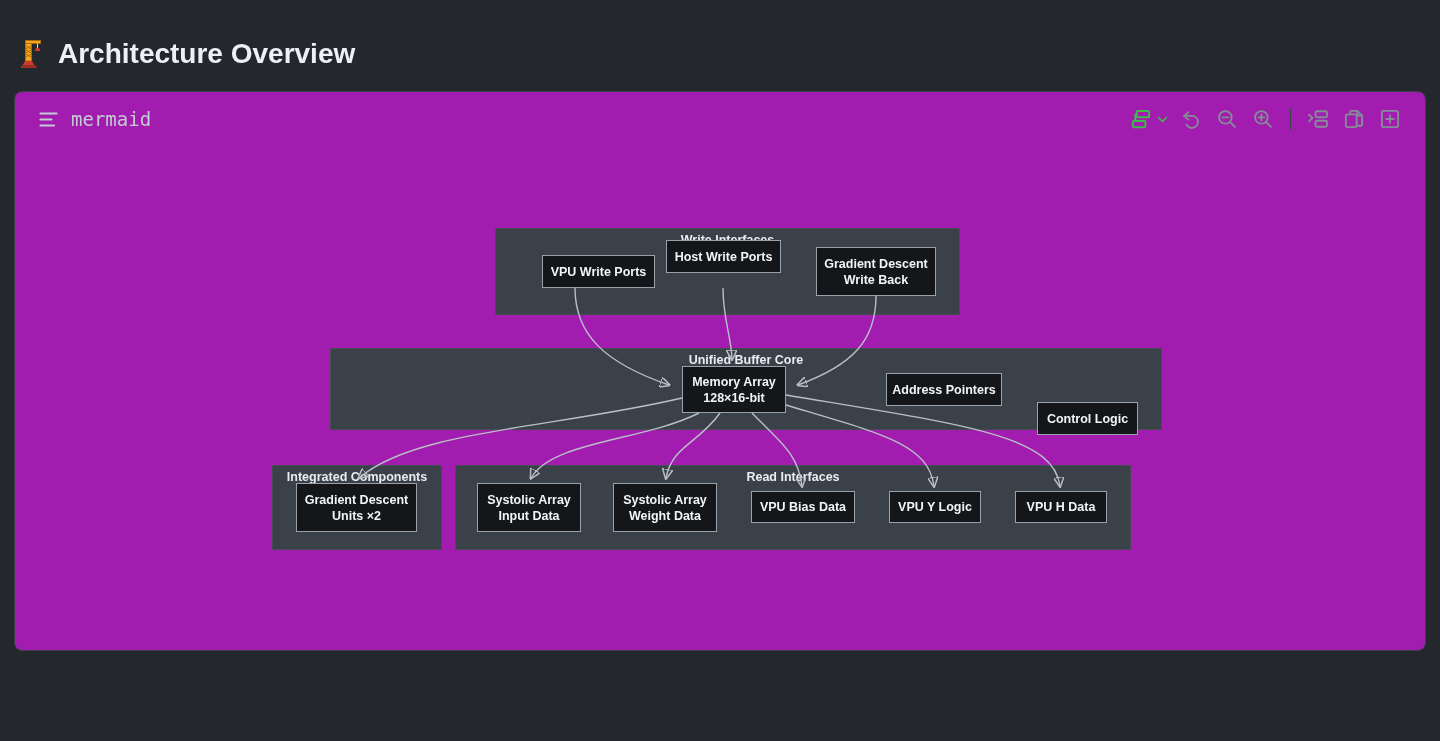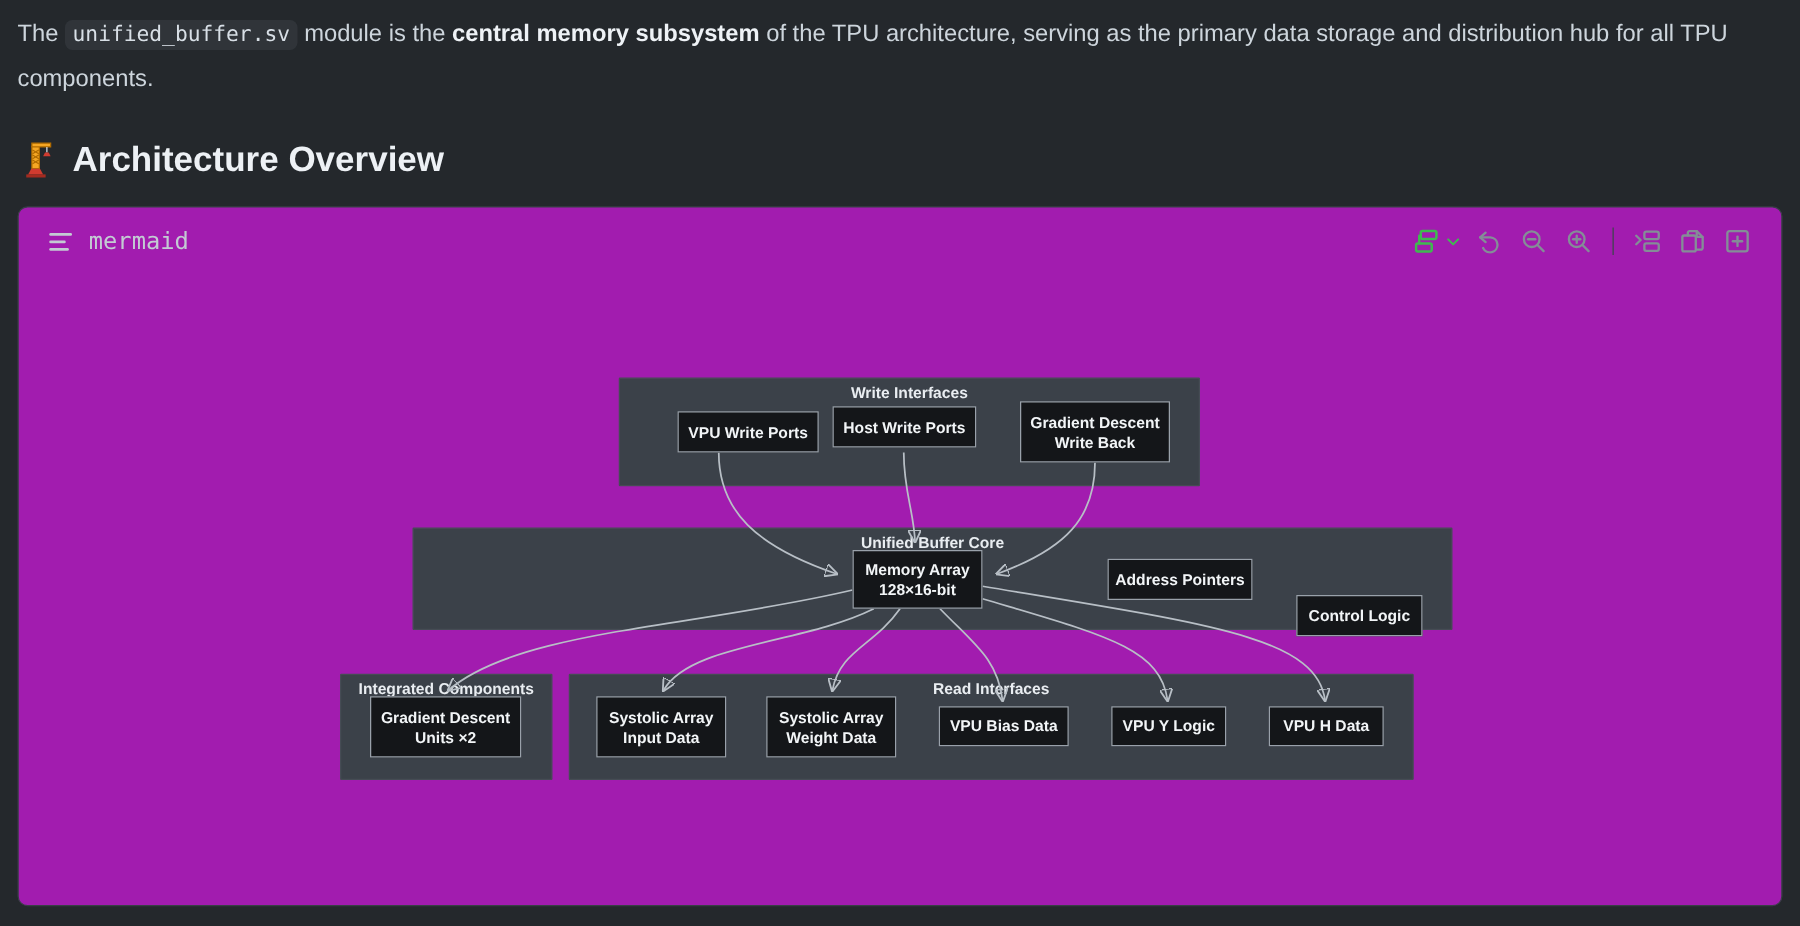--- a/index.html
+++ b/index.html
@@ -78,21 +78,20 @@
     display:flex; align-items:center; justify-content:center;
     text-align:center; white-space:pre-line;
     font-size:12.5px; font-weight:600; line-height:16px; color:#f2f5f7;
   }
 </style>
 </head>
 <body>
 
 <div class="page">
 
-  <p class="intro"><span>The </span><code class="inline">unified_buffer.sv</code><span> module is the </span><strong>central memory subsystem</strong><span> of the TPU architecture, serving as the primary data storage and distribution hub for all TPU components.</span></p>
 
   <h2 class="arch-heading">
     <svg width="30" height="32" viewBox="0 0 30 32" aria-hidden="true">
       <rect x="9.5" y="5" width="6" height="18" fill="#f5a623" stroke="#b06b00" stroke-width="1"></rect>
       <path d="M10 8 L15 11 M15 8 L10 11 M10 12 L15 15 M15 12 L10 15 M10 16 L15 19 M15 16 L10 19" stroke="#b06b00" stroke-width="1" fill="none"></path>
       <rect x="9.5" y="2.5" width="15" height="3" fill="#f5a623" stroke="#b06b00" stroke-width="1"></rect>
       <line x1="21.5" y1="5.5" x2="21.5" y2="10" stroke="#d8dee4" stroke-width="1"></line>
       <path d="M20 10 h3 l1.5 3 h-6 z" fill="#d03b2f"></path>
       <path d="M6.5 27.5 l2.5-4.5 h7 l2.5 4.5 z" fill="#d03b2f"></path>
       <rect x="5" y="27.5" width="15.5" height="2.5" fill="#a32b20"></rect>
@@ -204,21 +203,21 @@
         <path d="M861,149 C861,193 838,218 783,238" marker-end="url(#arrow)"></path>
         <path d="M667,251 C540,281 400,283 344,331" marker-end="url(#arrow)"></path>
         <path d="M684,266 C628,294 537,294 516,331" marker-end="url(#arrow)"></path>
         <path d="M705,266 C684,296 657,299 651,331" marker-end="url(#arrow)"></path>
         <path d="M737,266 C764,294 783,306 787,339" marker-end="url(#arrow)"></path>
         <path d="M771,258 C868,287 913,297 919,339" marker-end="url(#arrow)"></path>
         <path d="M771,248 C950,278 1038,288 1045,339" marker-end="url(#arrow)"></path>
       </svg>
 
       <div class="node" style="left:503px; top:108px; width:113px; height:33px;margin-left:24px;">VPU Write Ports</div>
-      <div class="node" style="left:651px; top:104px; width:115px; height:33px;">Host Write Ports</div>
+      <div class="node" style="left:651px; top:93px; width:115px; height:33px;">Host Write Ports</div>
       <div class="node" style="left:801px; top:100px; width:120px; height:49px;">Gradient Descent
 Write Back</div>
 
       <div class="node" style="left:667px; top:219px; width:104px; height:47px;">Memory Array
 128×16-bit</div>
       <div class="node" style="left:871px; top:226px; width:116px; height:33px;">Address Pointers</div>
       <div class="node" style="left:1022px; top:226px; width:101px; height:33px;margin-top:29px;">Control Logic</div>
 
       <div class="node" style="left:281px; top:336px; width:121px; height:49px;">Gradient Descent
 Units ×2</div>

